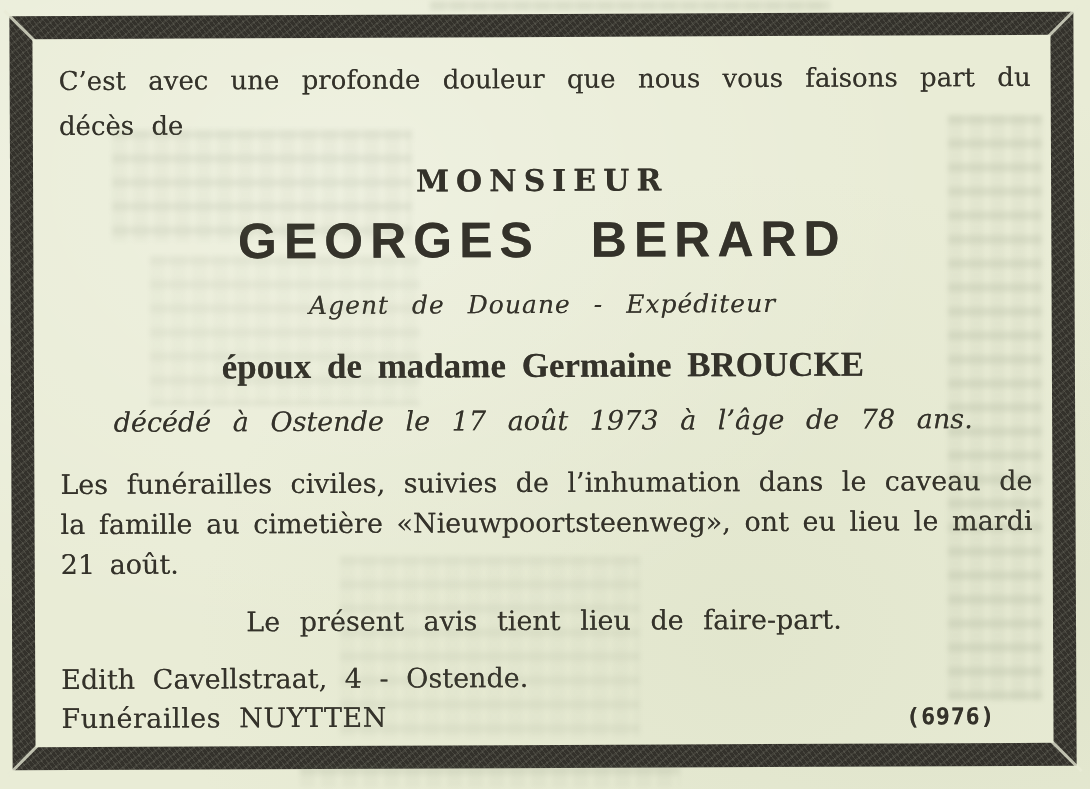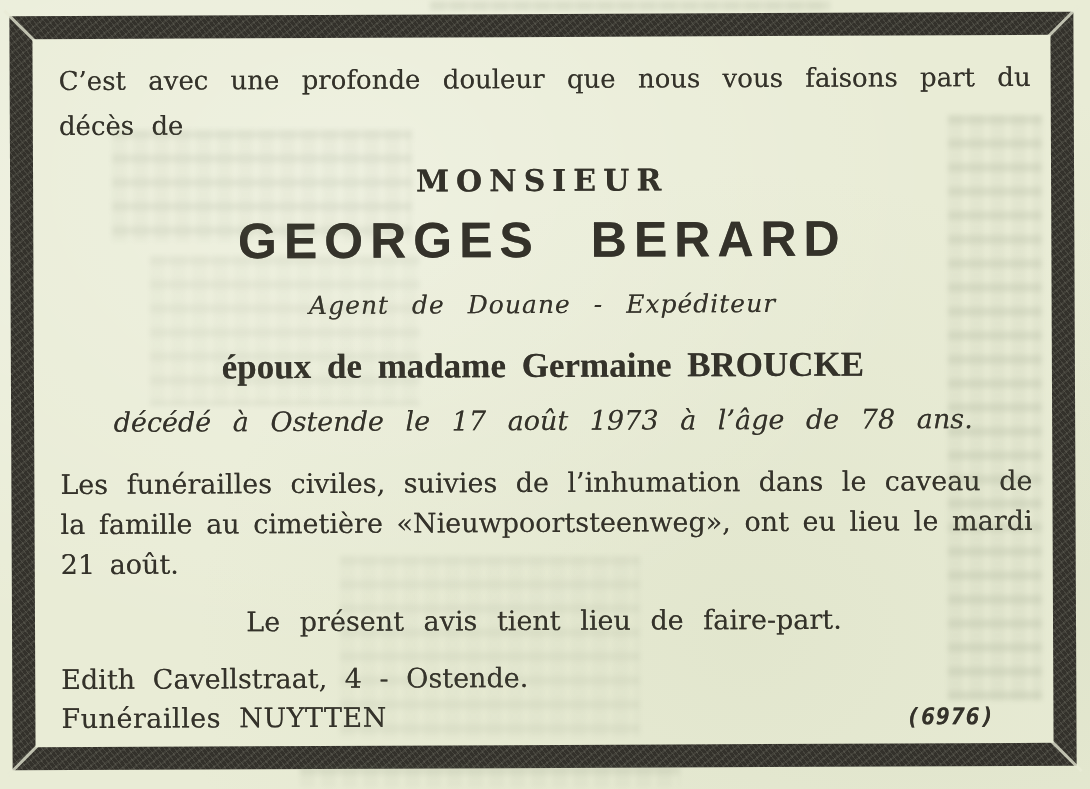--- a/index.html
+++ b/index.html
@@ -90,21 +90,21 @@
   .address { margin: 26px 0 0 26px; font-size: 27px; word-spacing: 9px; }
 
   .footer {
     margin: 8px 58px 0 26px;
     display: flex; justify-content: space-between; align-items: baseline;
     font-size: 27px;
   }
   .home { word-spacing: 9px; letter-spacing: .5px; }
   .ref  {
     font-family: "DejaVu Sans Mono", monospace;
-    font-size: 23px; font-weight: bold; letter-spacing: 1px; font-style: italic;
+    font-size: 23px; font-weight: bold; letter-spacing: 1px;
   }
 
   
   .ghost {
     position: absolute; z-index: 5; pointer-events: none;
     filter: blur(2.6px);
     background:
       repeating-linear-gradient(180deg, rgba(104,116,90,0.20) 0 9px, rgba(104,116,90,0) 9px 24px),
       repeating-linear-gradient(90deg, rgba(104,116,90,0.10) 0 15px, rgba(104,116,90,0) 15px 21px);
   }

